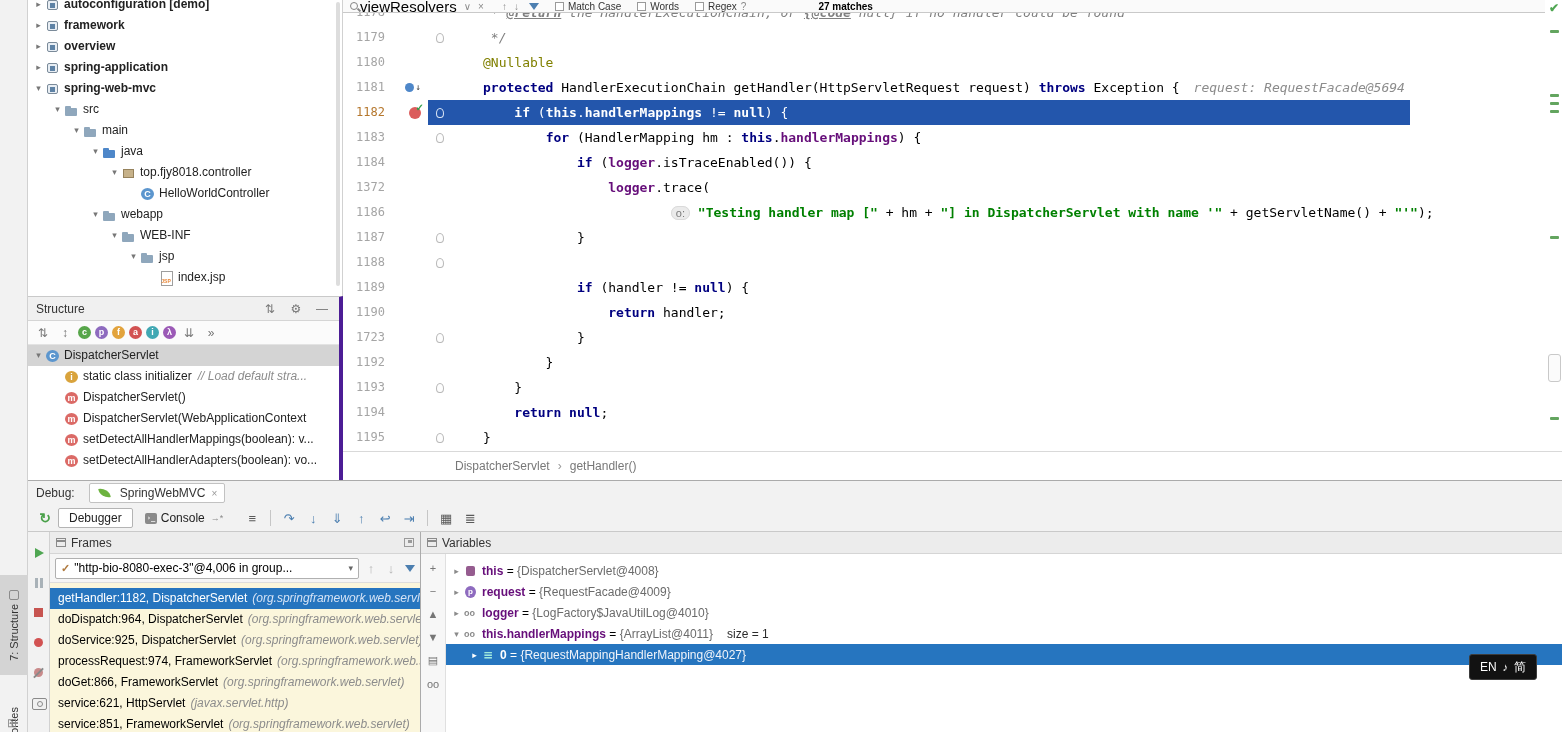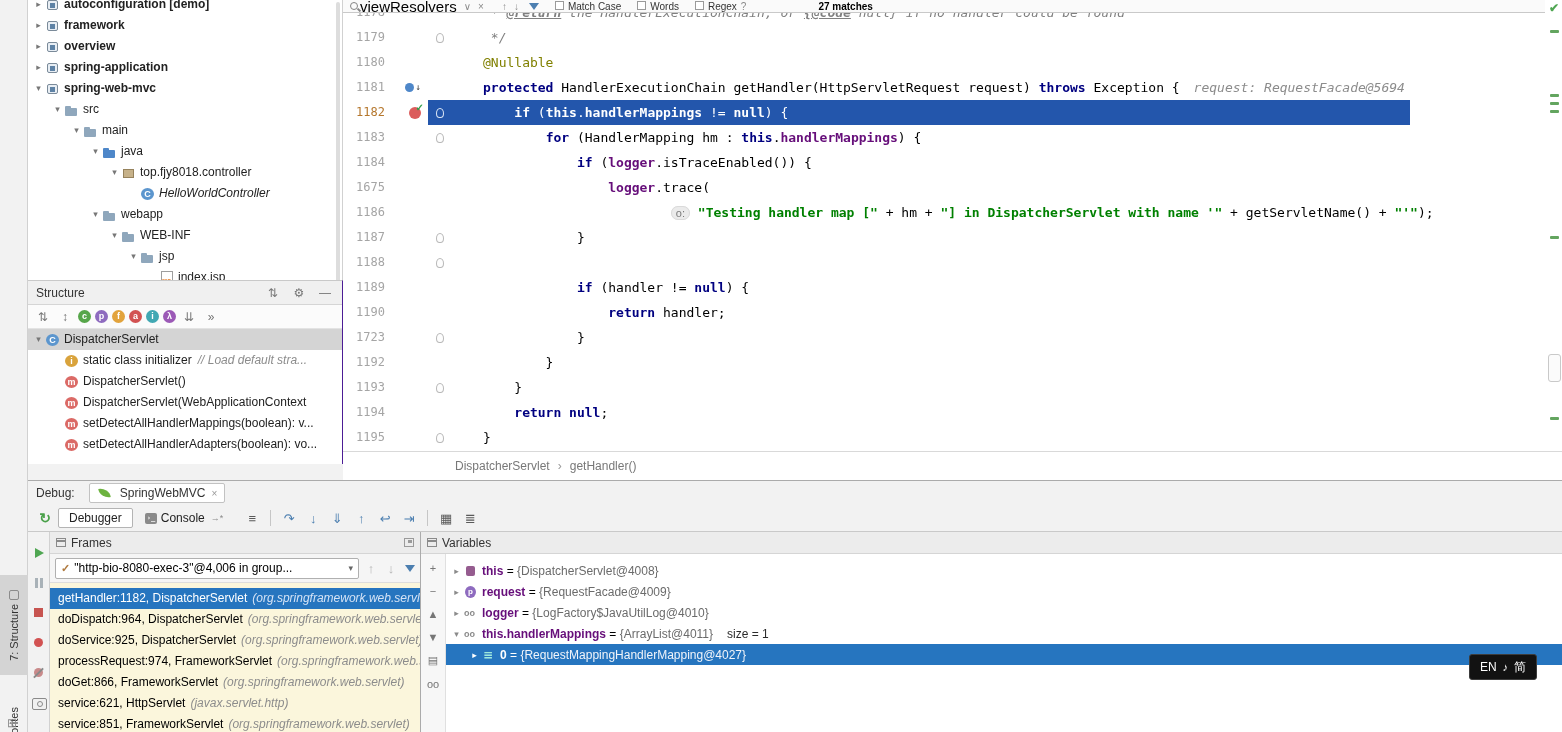--- a/index.html
+++ b/index.html
@@ -39,21 +39,21 @@
 .ico-jsp::before{content:"";position:absolute;left:2px;top:0;width:10px;height:13px;background:#fff;border:1px solid #9E9E9E}
 .ico-jsp::after{content:"JSP";position:absolute;left:2px;top:7px;width:10px;font:bold 5px/6px "Liberation Sans",sans-serif;color:#E8883A;text-align:center}
 .ico-leaf::before{content:"";position:absolute;inset:2px;background:#6DB33F;border-radius:0 100% 0 100%;transform:rotate(-10deg)}
 .ico-this::before{content:"";position:absolute;inset:2px 3px;background:#955C8F;border-radius:2px}
 .ico-param::before{content:"p";position:absolute;inset:1px 2px;background:#8E6BBF;border-radius:50%;color:#fff;font:bold 8px/11px "Liberation Sans",sans-serif;text-align:center}
 .ico-watch::before{content:"oo";position:absolute;left:1px;top:0;color:#8A8A8A;font:bold 9px/14px "Liberation Sans",sans-serif;letter-spacing:0}
 .ico-element::before{content:"≡";position:absolute;left:2px;top:0;color:#2AA198;font:bold 12px/14px "DejaVu Sans",sans-serif}
 .sel .ico-element::before{color:#9FE8DC}
 
 
-.structure-panel{position:absolute;left:28px;top:280px;width:315px;height:184px;background:#fff;border-right:1px solid #4c1d95;border-top:1px solid #C9C9C9;z-index:2}
+.structure-panel{position:absolute;left:28px;top:296px;width:315px;height:184px;background:#fff;border-right:4px solid #4c1d95;border-top:1px solid #C9C9C9;z-index:2}
 .spanel-header{height:24px;background:#F0F0F0;border-bottom:1px solid #D5D5D5;display:flex;align-items:center;padding:0 8px;color:#333}
 .spanel-header .title{flex:1}
 .hicons{display:flex;gap:8px;color:#767676;font-size:12px}
 .spanel-toolbar{height:24px;background:#FBFBFB;border-bottom:1px solid #E3E3E3;display:flex;align-items:center;gap:4px;padding:0 6px}
 .bico{font-size:12px;width:18px;text-align:center;color:#767676;display:inline-block}
 .bico.pill{width:13px;height:13px;border-radius:50%;color:#fff;font:bold 9px/13px "Liberation Sans",sans-serif;text-align:center}
 .vsep{width:1px;height:16px;background:#C6C6C6;margin:0 5px;display:inline-block}
 
 
 .editor{position:absolute;left:343px;top:0;width:1219px;height:480px;background:#fff;z-index:1}
@@ -85,21 +85,21 @@
 .govr-arrow{font-size:9px;color:#444}
 
 
 .findbar{position:absolute;left:0;top:0;right:17px;height:13px;background:#FAFAFA;border-bottom:1px solid #C9C9C9;z-index:5;display:flex;align-items:center;font-size:10px;color:#333;overflow:hidden}
 .f-mag{width:11px;height:11px;position:relative;margin-left:6px;flex:none}
 .f-mag::before{content:"";position:absolute;left:1px;top:1px;width:6px;height:6px;border:1.5px solid #848484;border-radius:50%}
 .f-mag::after{content:"";position:absolute;left:8px;top:8px;width:4px;height:2px;background:#848484;transform:rotate(45deg)}
 .f-query{margin-left:0;font-size:15px;color:#000}
 .f-dim{color:#8A8A8A;margin-left:7px}
 .f-funnel{width:0;height:0;border-left:5px solid transparent;border-right:5px solid transparent;border-top:7px solid #4C7FB0;margin-left:10px}
-.f-opt{display:flex;margin-left:16px;color:#333}
+.f-opt{display:flex;align-items:center;margin-left:16px;color:#333}
 .f-opt:first-of-type{margin-left:150px}
 .cb{width:9px;height:9px;border:1px solid #9A9A9A;background:#fff;margin-right:4px;display:inline-block}
 .f-matches{margin-left:72px;font-weight:bold;color:#000}
 
 
 .breadcrumb{position:absolute;left:0;right:0;top:451px;height:29px;background:#fff;border-top:1px solid #D9D9D9;line-height:28px;color:#787878;padding-left:112px}
 .bsep{margin:0 8px;color:#9A9A9A}
 
 
 .estripe{position:absolute;right:0;top:0;width:17px;height:451px;pointer-events:none}
@@ -229,21 +229,21 @@
       <div class="trow" style="padding-left: 61px;">
         <span class="tarrow">▾</span>
         <span class="tico ico-srcfolder"></span>
         <span class="tlabel">java</span>
       </div>
       <div class="trow" style="padding-left: 80px;">
         <span class="tarrow">▾</span>
         <span class="tico ico-package"></span>
         <span class="tlabel">top.fjy8018.controller</span>
       </div>
-      <div class="trow" style="padding-left: 99px; font-style: italic;">
+      <div class="trow" style="padding-left: 99px;">
         <span class="tarrow"></span>
         <span class="tico ico-class"></span>
         <span class="tlabel">HelloWorldController</span>
       </div>
       <div class="trow" style="padding-left: 61px;">
         <span class="tarrow">▾</span>
         <span class="tico ico-folder"></span>
         <span class="tlabel">webapp</span>
       </div>
       <div class="trow" style="padding-left: 80px;">
@@ -399,21 +399,21 @@
           <span class="lnum">1184</span>
           <span class="gslot"></span>
         </span>
         <span class="lbody">
           <span class="foldcol"></span>
           <span class="codetext"><span class="sg-p">            </span><span class="sg-k">if </span><span class="sg-p">(</span><span class="sg-f">logger</span><span class="sg-p">.isTraceEnabled()) {</span></span>
         </span>
       </div>
       <div class="cline">
         <span class="gut">
-          <span class="lnum">1675</span>
+          <span class="lnum">1372</span>
           <span class="gslot"></span>
         </span>
         <span class="lbody">
           <span class="foldcol"></span>
           <span class="codetext"><span class="sg-p">                </span><span class="sg-f">logger</span><span class="sg-p">.trace(</span></span>
         </span>
       </div>
       <div class="cline">
         <span class="gut">
           <span class="lnum">1186</span>

